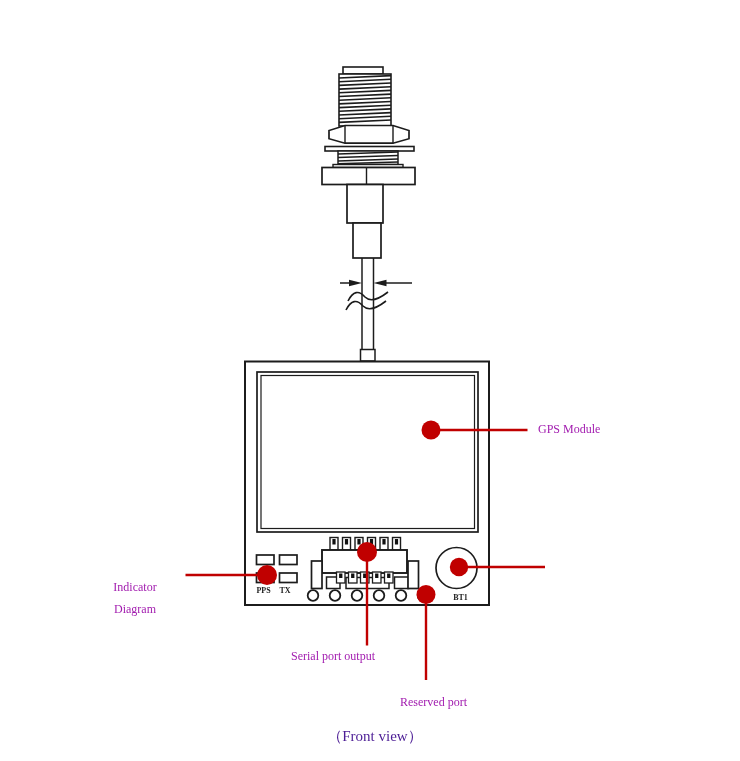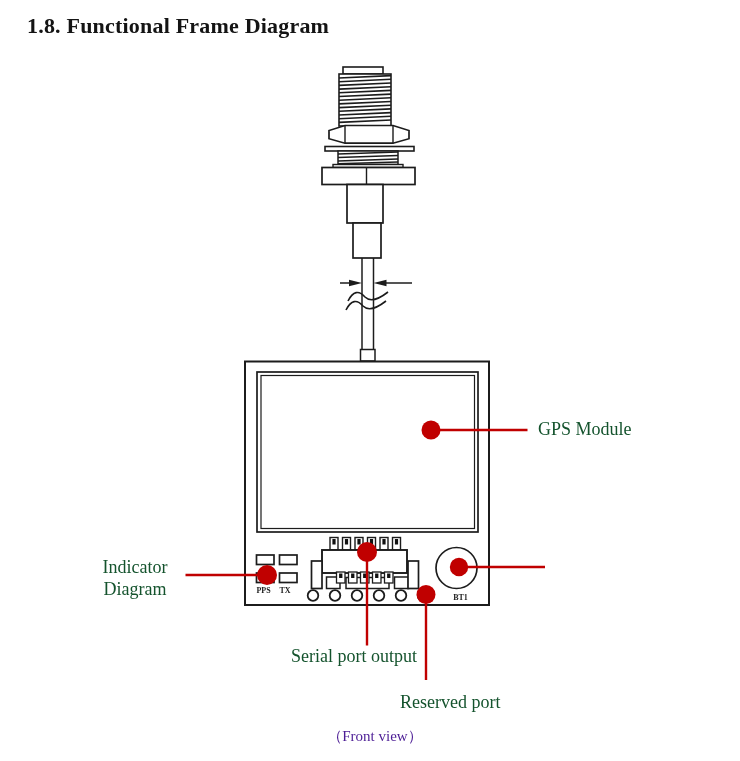--- a/index.html
+++ b/index.html
@@ -1,33 +1,32 @@
 <!DOCTYPE html>
 <html><head>
 <meta charset="utf-8">
 <style>
   html,body{margin:0;padding:0;background:#ffffff;}
   #page{position:relative;width:740px;height:761px;background:#ffffff;overflow:hidden;
         font-family:"Liberation Serif","DejaVu Serif",serif;color:#141414;}
   #diagram-svg{position:absolute;left:0;top:0;}
   .title{position:absolute;left:27px;top:13px;font-size:22px;font-weight:bold;
          letter-spacing:0.2px;white-space:nowrap;}
-  .lbl{position:absolute;font-size:18px;color:#14532d;white-space:nowrap;line-height:21px;}
+  .lbl{position:absolute;font-size:12px;color:#a21caf;white-space:nowrap;line-height:21px;}
   .lbl-center{text-align:center;}
   .front-view{position:absolute;left:300px;top:727px;width:150px;text-align:center;
               font-size:15px;color:#4c1d95;}
   .svg-small-text{font-family:"Liberation Serif","DejaVu Serif",serif;font-size:8px;
                   font-weight:600;fill:#1c1c1c;}
 </style>
 </head>
 <body>
 
 <div id="page">
 
-  <div class="title">1.8. Functional Frame Diagram</div>
 
   <svg id="diagram-svg" width="740" height="761" viewBox="0 0 740 761">
 
     <g stroke="#1c1c1c" fill="#ffffff">
       <rect x="343" y="67" width="40" height="7" stroke-width="1.6"></rect>
       <rect x="339" y="74" width="52" height="52" stroke-width="1.6"></rect>
       <path fill="none" stroke-width="1.6" d="
         M339 78 L391 75.6 M339 81.7 L391 79.3 M339 85.4 L391 83 M339 89.1 L391 86.7
         M339 92.8 L391 90.4 M339 96.5 L391 94.1 M339 100.2 L391 97.8 M339 103.9 L391 101.5
         M339 107.6 L391 105.2 M339 111.3 L391 108.9 M339 115 L391 112.6 M339 118.7 L391 116.3
@@ -148,21 +147,21 @@
     </g>
     <g>
       <line x1="466" y1="567" x2="545" y2="567" stroke="#C00000" stroke-width="2.4"></line>
       <circle cx="459" cy="567" r="9.2" fill="#C00000"></circle>
     </g>
   </svg>
 
   <div class="lbl" style="left:538px;top:419px;">GPS Module</div>
 
 
-  <div class="lbl lbl-center" style="left:92px;top:556px;width:86px;line-height:22px;">
+  <div class="lbl lbl-center" style="left:92px;top:576px;width:86px;line-height:22px;">
     <div>Indicator</div>
     <div>Diagram</div>
   </div>
 
   <div class="lbl" style="left:291px;top:646px;">Serial port output</div>
 
   <div class="lbl" style="left:400px;top:692px;">Reserved port</div>
 
   <div class="front-view">（Front view）</div>
 

